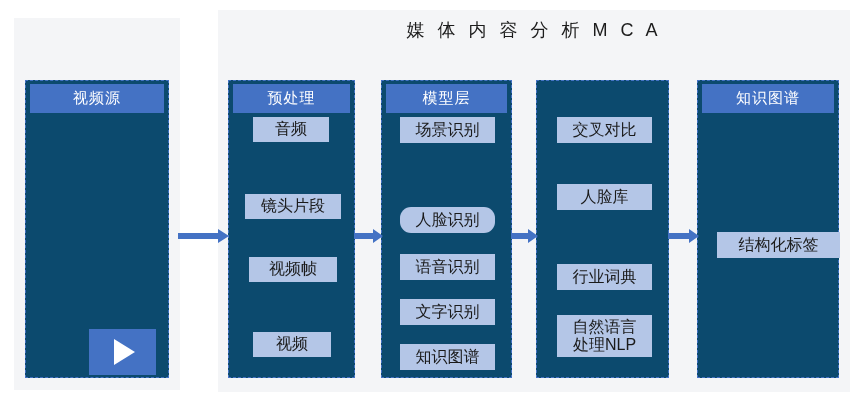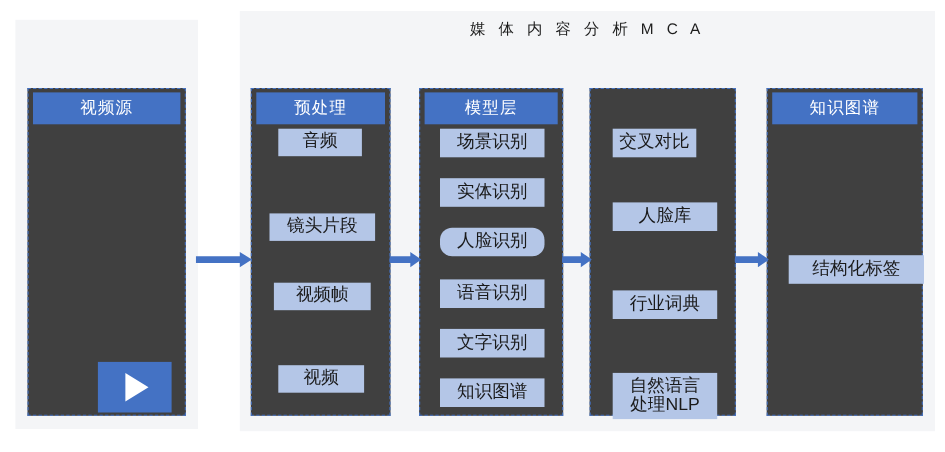--- a/index.html
+++ b/index.html
@@ -30,32 +30,32 @@
   #panel-source  { left: 14px;  top: 18px; width: 166px; height: 372px; }
   #panel-mca     { left: 218px; top: 10px; width: 632px; height: 382px; }
 
   
   #mca-title {
     position: absolute;
     left: 218px;
     top: 18px;
     width: 632px;
     text-align: center;
-    font-size: 14px;
+    font-size: 18px;
     letter-spacing: 4px;
     color: #1c1c1c;
     font-weight: 500;
     white-space: nowrap;
   }
 
   
   .stage {
     position: absolute;
     border: 1px dashed #4472c4;
-    background: #404040;
+    background: #0c4a6e;
     box-sizing: border-box;
     top: 80px;
     height: 298px;
   }
   #stage-0 { left: 25px;  width: 144px; }
   #stage-1 { left: 228px; width: 127px; }
   #stage-2 { left: 381px; width: 131px; }
   #stage-3 { left: 536px; width: 133px; }
   #stage-4 { left: 697px; width: 142px; }
 
@@ -156,34 +156,33 @@
       <div class="chip" style="left: 16px; top: 77px; width: 96px; height: 25px;">镜头片段</div>
       <div class="chip" style="left: 20px; top: 140px; width: 88px; height: 25px;">视频帧</div>
       <div class="chip" style="left: 24px; top: 215px; width: 78px; height: 25px;">视频</div>
     </div>
   </div>
 
   <div class="stage" id="stage-2">
     <div class="stage-header">模型层</div>
     <div class="items">
       <div class="chip" style="left: 18px; top: 0px; width: 95px; height: 26px;">场景识别</div>
-      <div class="chip" style="left: 18px; top: 45px; width: 95px; height: 26px;">实体识别</div>
       <div class="chip" style="left: 18px; top: 90px; width: 95px; height: 26px; border-radius: 11px;">人脸识别</div>
       <div class="chip" style="left: 18px; top: 137px; width: 95px; height: 26px;">语音识别</div>
       <div class="chip" style="left: 18px; top: 182px; width: 95px; height: 26px;">文字识别</div>
       <div class="chip" style="left: 18px; top: 227px; width: 95px; height: 26px;">知识图谱</div>
     </div>
   </div>
 
   <div class="stage" id="stage-3">
     <div class="items">
-      <div class="chip" style="left: 20px; top: 0px; width: 76px; height: 26px;">交叉对比</div>
+      <div class="chip" style="left: 20px; top: 0px; width: 95px; height: 26px;">交叉对比</div>
       <div class="chip" style="left: 20px; top: 67px; width: 95px; height: 26px;">人脸库</div>
       <div class="chip" style="left: 20px; top: 135px; width: 95px; height: 26px; margin-top: 12px;">行业词典</div>
-      <div class="chip" style="left: 20px; top: 198px; width: 95px; height: 42px; margin-top: 24px;">自然语言
+      <div class="chip" style="left: 20px; top: 198px; width: 95px; height: 42px;">自然语言
 处理NLP</div>
     </div>
   </div>
 
   <div class="stage" id="stage-4">
     <div class="stage-header">知识图谱</div>
     <div class="items">
       <div class="chip" style="left: 19px; top: 115px; width: 123px; height: 26px;">结构化标签</div>
     </div>
   </div>

